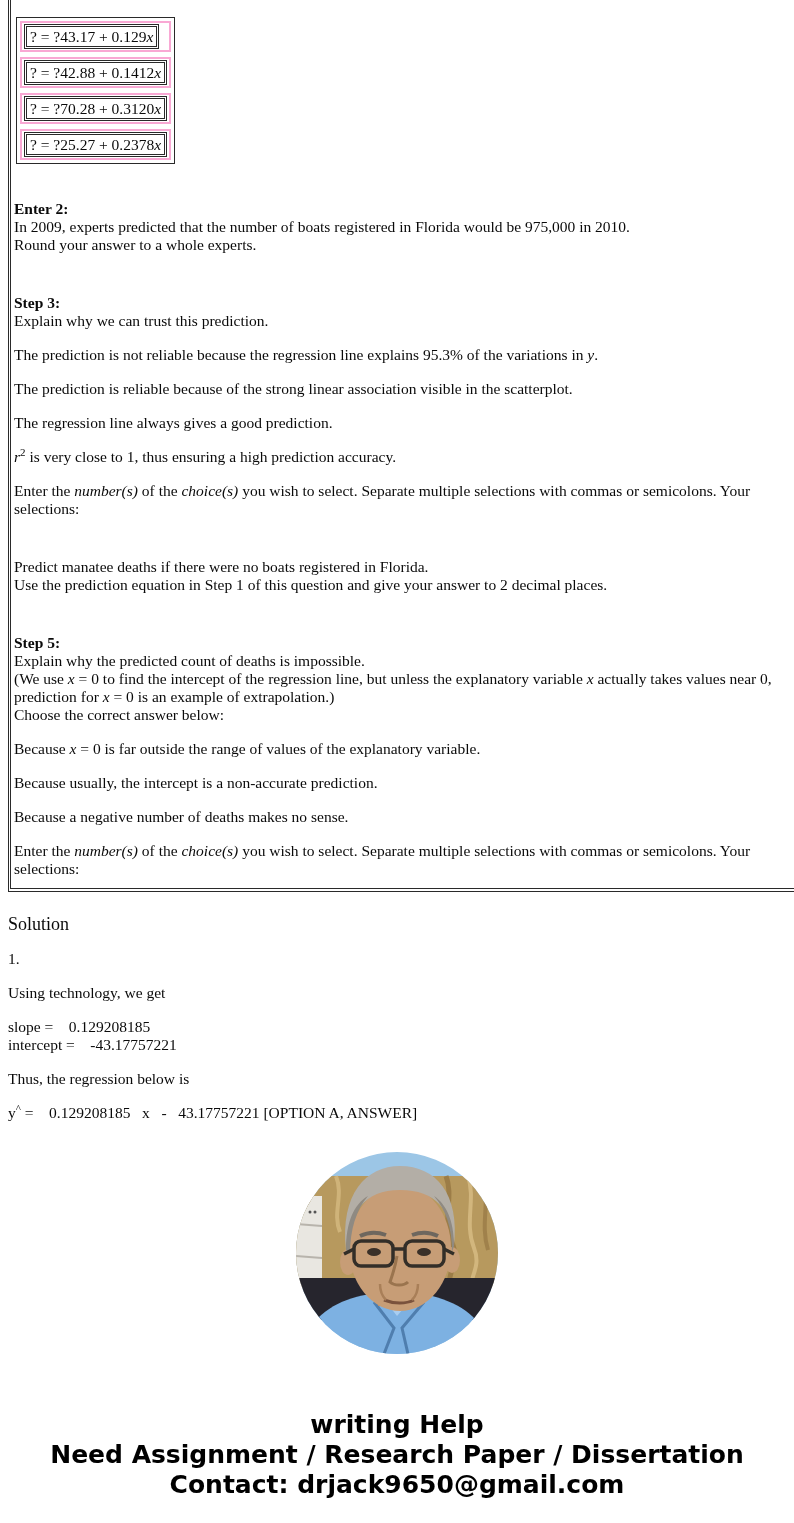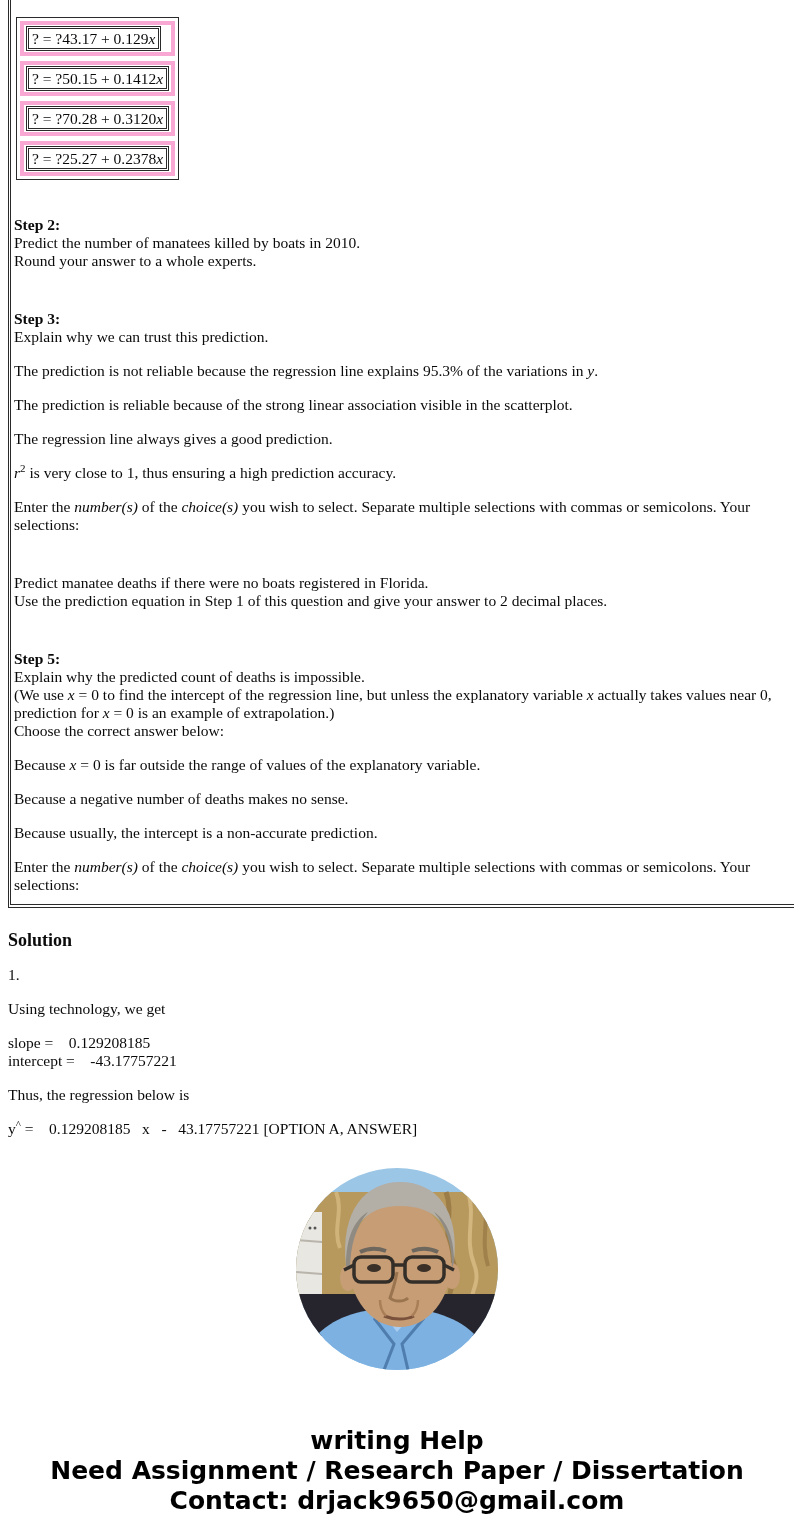--- a/index.html
+++ b/index.html
@@ -17,32 +17,32 @@
   
   .question-table {
     margin-left: 8px;
     border-left: 3px double #2a2a2a;
     border-bottom: 4px double #2a2a2a;
     padding: 17px 4px 10px 3px;
   }
 
   
   .eq-group { display: inline-block; border: 1px solid #2a2a2a; padding: 3px; margin-left: 2px; }
-  .eq-row   { border: 4px solid #f9a8d4; padding: 1px 2px; margin-bottom: 5px; }
+  .eq-row   { border: 2px solid #f9a8d4; padding: 1px 2px; margin-bottom: 5px; }
   .eq-row:last-child { margin-bottom: 0; }
   .eq-table { display: inline-block; border: 1px solid #2a2a2a; padding: 1px; vertical-align: top; }
   .eq-cell  { display: inline-block; border: 1px solid #2a2a2a; padding: 0 3px; line-height: 19px; white-space: nowrap; }
 
   .step { margin-top: 40px; }
   .step-first { margin-top: 36px; }
   .step-heading { font-weight: bold; }
   .para { margin-top: 16px; }
 
   .solution-section { margin: 22px 0 0 8px; }
-  .solution-heading { font-weight: bold; font-size: 18px; line-height: 20px; }
+  .solution-heading { font-weight: normal; font-size: 18px; line-height: 20px; }
 
   .avatar-wrap { margin-top: 30px; text-align: center; }
 
   .footer {
     margin-top: 52px;
     padding-bottom: 28px;
     text-align: center;
     font-family: "DejaVu Sans", sans-serif;
     font-weight: bold;
     font-size: 25px;
@@ -53,33 +53,33 @@
 </head>
 <body>
 
 <div class="question-table">
 
   <div class="eq-group">
     <div class="eq-row">
       <span class="eq-table"><span class="eq-cell"><span>? = ?43.17 + 0.129</span><span class="it">x</span></span></span>
     </div>
     <div class="eq-row">
-      <span class="eq-table"><span class="eq-cell"><span>? = ?50.15 + 0.1412</span><span class="it">x</span></span></span>
+      <span class="eq-table"><span class="eq-cell"><span>? = ?42.88 + 0.1412</span><span class="it">x</span></span></span>
     </div>
     <div class="eq-row">
       <span class="eq-table"><span class="eq-cell"><span>? = ?70.28 + 0.3120</span><span class="it">x</span></span></span>
     </div>
     <div class="eq-row">
       <span class="eq-table"><span class="eq-cell"><span>? = ?25.27 + 0.2378</span><span class="it">x</span></span></span>
     </div>
   </div>
 
   <div class="step step-first">
-    <div class="step-heading">Step 2:</div>
-    <div>Predict the number of manatees killed by boats in 2010.</div>
+    <div class="step-heading">Enter 2:</div>
+    <div>In 2009, experts predicted that the number of boats registered in Florida would be 975,000 in 2010.</div>
     <div>Round your answer to a whole experts.</div>
   </div>
 
   <div class="step">
     <div class="step-heading">Step 3:</div>
     <div>Explain why we can trust this prediction.</div>
     <div class="para"><span>The prediction is not reliable because the regression line explains 95.3% of the variations in </span><span class="it">y</span><sup></sup><span>.</span></div>
     <div class="para"><span>The prediction is reliable because of the strong linear association visible in the scatterplot.</span><span class="it"></span><sup></sup><span></span></div>
     <div class="para"><span>The regression line always gives a good prediction.</span><span class="it"></span><sup></sup><span></span></div>
     <div class="para"><span class="it">r</span><sup>2</sup><span> is very close to 1, thus ensuring a high prediction accuracy.</span></div>
@@ -90,22 +90,22 @@
     <div>Predict manatee deaths if there were no boats registered in Florida.</div>
     <div>Use the prediction equation in Step 1 of this question and give your answer to 2 decimal places.</div>
   </div>
 
   <div class="step">
     <div class="step-heading">Step 5:</div>
     <div>Explain why the predicted count of deaths is impossible.</div>
     <div><span>(We use </span><span class="it">x</span><span> = 0 to find the intercept of the regression line, but unless the explanatory variable </span><span class="it">x</span><span> actually takes values near 0, prediction for </span><span class="it">x</span><span> = 0 is an example of extrapolation.)</span></div>
     <div>Choose the correct answer below:</div>
     <div class="para"><span>Because </span><span class="it">x</span><span> = 0 is far outside the range of values of the explanatory variable.</span></div>
+    <div class="para"><span>Because usually, the intercept is a non-accurate prediction.</span><span class="it"></span><span></span></div>
     <div class="para"><span>Because a negative number of deaths makes no sense.</span><span class="it"></span><span></span></div>
-    <div class="para"><span>Because usually, the intercept is a non-accurate prediction.</span><span class="it"></span><span></span></div>
     <div class="para"><span>Enter the </span><span class="it">number(s)</span><span> of the </span><span class="it">choice(s)</span><span> you wish to select. Separate multiple selections with commas or semicolons. Your selections:</span></div>
   </div>
 
 </div>
 
 <div class="solution-section">
   <div class="solution-heading">Solution</div>
   <div class="para">1.</div>
   <div class="para">Using technology, we get</div>
   <div class="para">

